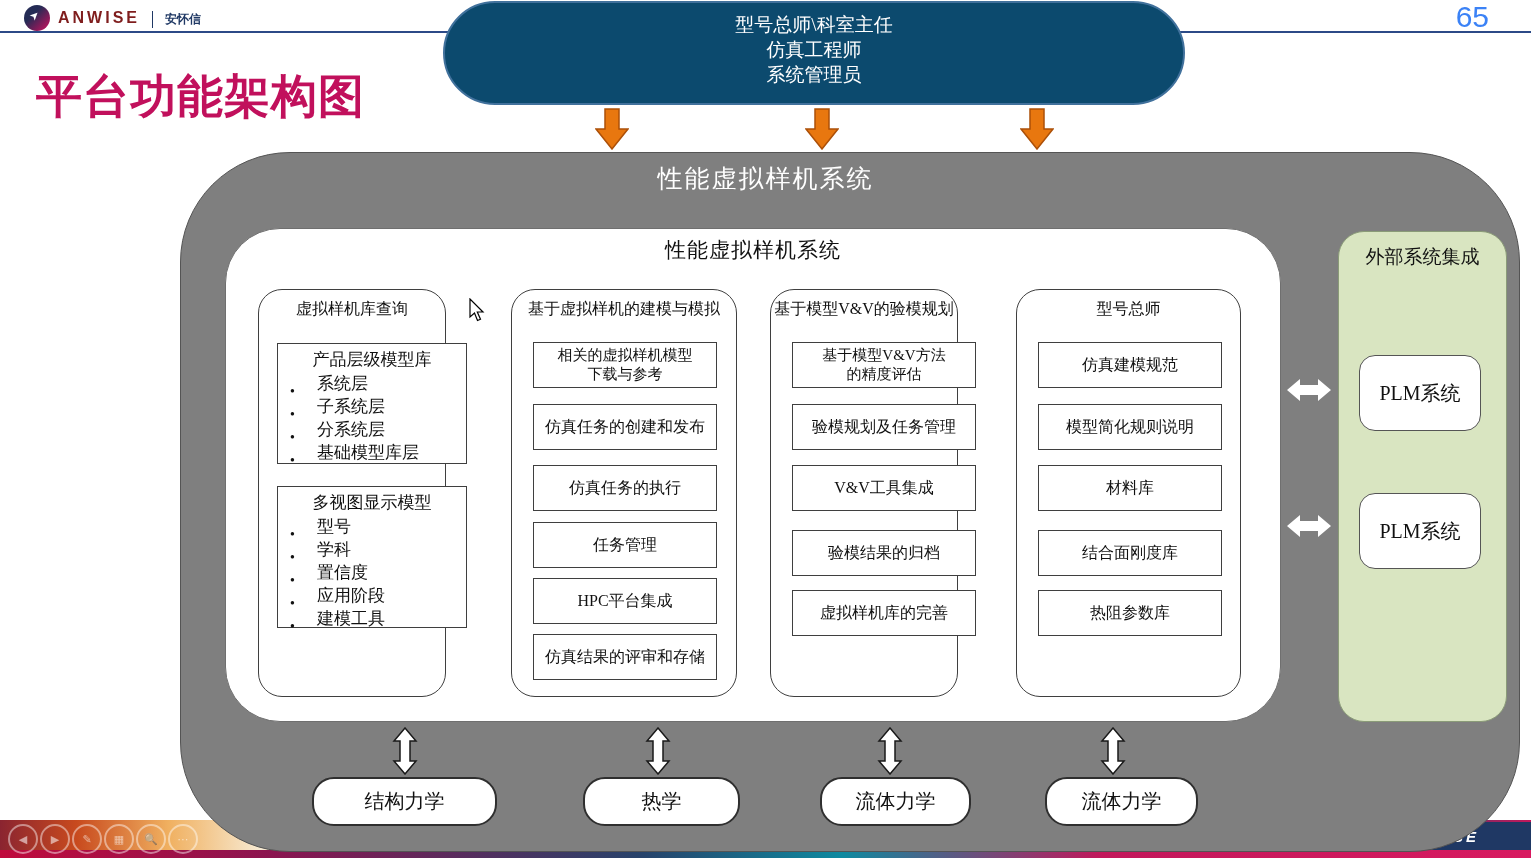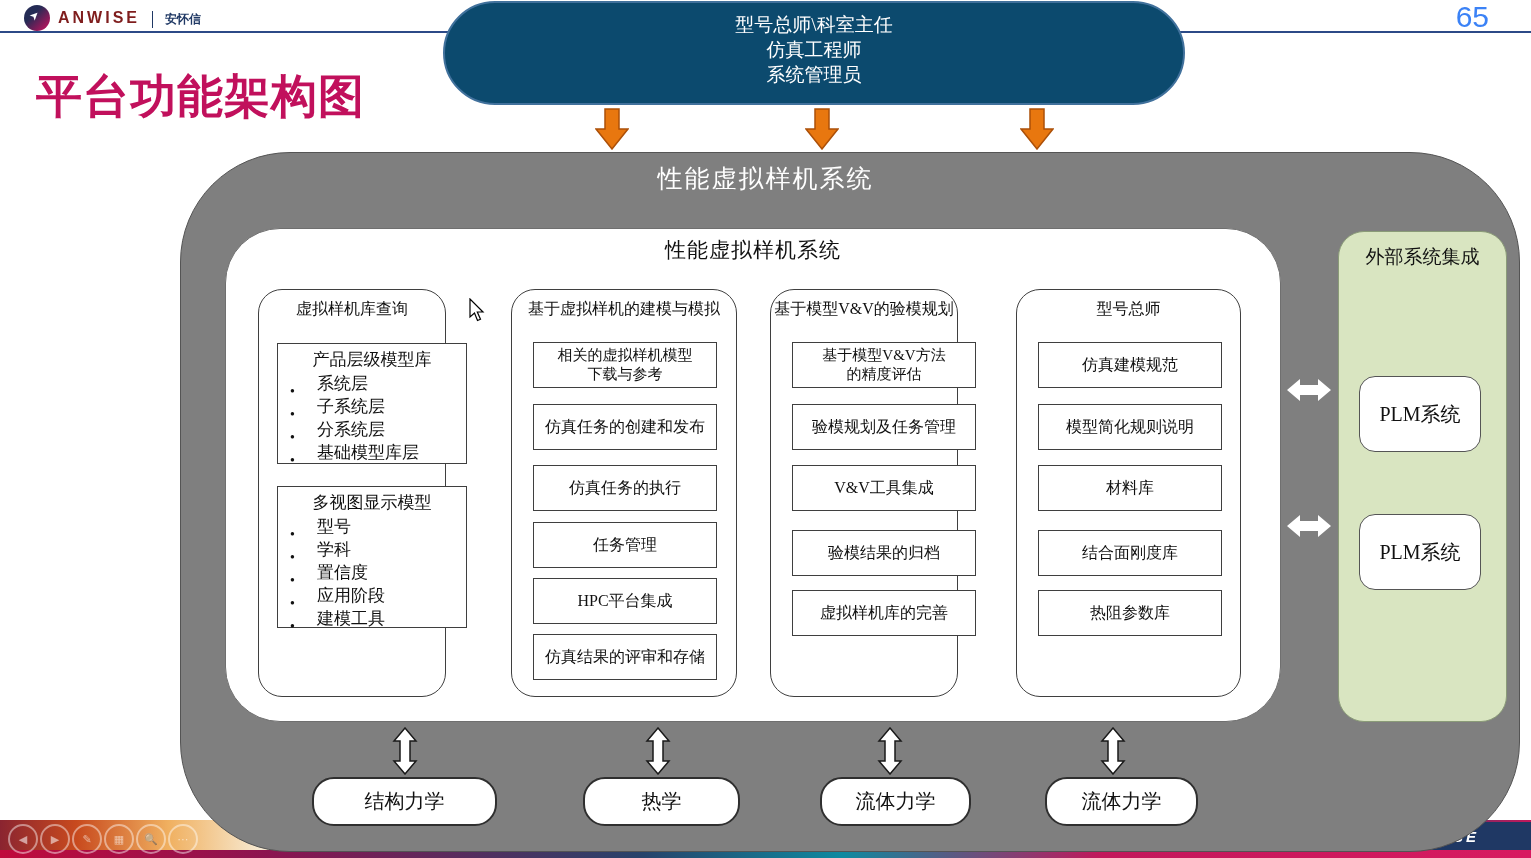--- a/index.html
+++ b/index.html
@@ -65,21 +65,21 @@
   .fb-r0 { top:52px; } .fb-r1 { top:114px; } .fb-r2 { top:175px; }
   .fb-r3 { top:232px; } .fb-r4 { top:288px; } .fb-r5 { top:344px; }
   .fb-s3 { top:240px; } .fb-s4 { top:300px; }
 
   
   .ext-panel { position:absolute; left:1338px; top:231px; width:169px; height:491px; border-radius:26px;
                background:#D9E5C1; border:1px solid #8a9b78; z-index:4; }
   .ext-title { position:absolute; left:0; top:12px; width:100%; text-align:center; font-size:19px; color:#111; }
   .ext-sys { position:absolute; left:20px; width:122px; height:76px; border-radius:16px; background:#fff;
              border:1px solid #555; display:flex; align-items:center; justify-content:center;
-             font-size:20px; color:#111;margin-top:21px; }
+             font-size:20px; color:#111; }
   .ext-sys.plm { top:123px; } .ext-sys.tdm { top:261px; }
   .h-arrow { position:absolute; z-index:5; }
 
   
   .disc-box { position:absolute; top:777px; height:49px; border-radius:22px; background:#fff;
               border:2px solid #2F2F2F; display:flex; align-items:center; justify-content:center;
               font-size:20px; color:#111; z-index:5; }
   .v-arrow { position:absolute; top:727px; z-index:5; }
 
   

